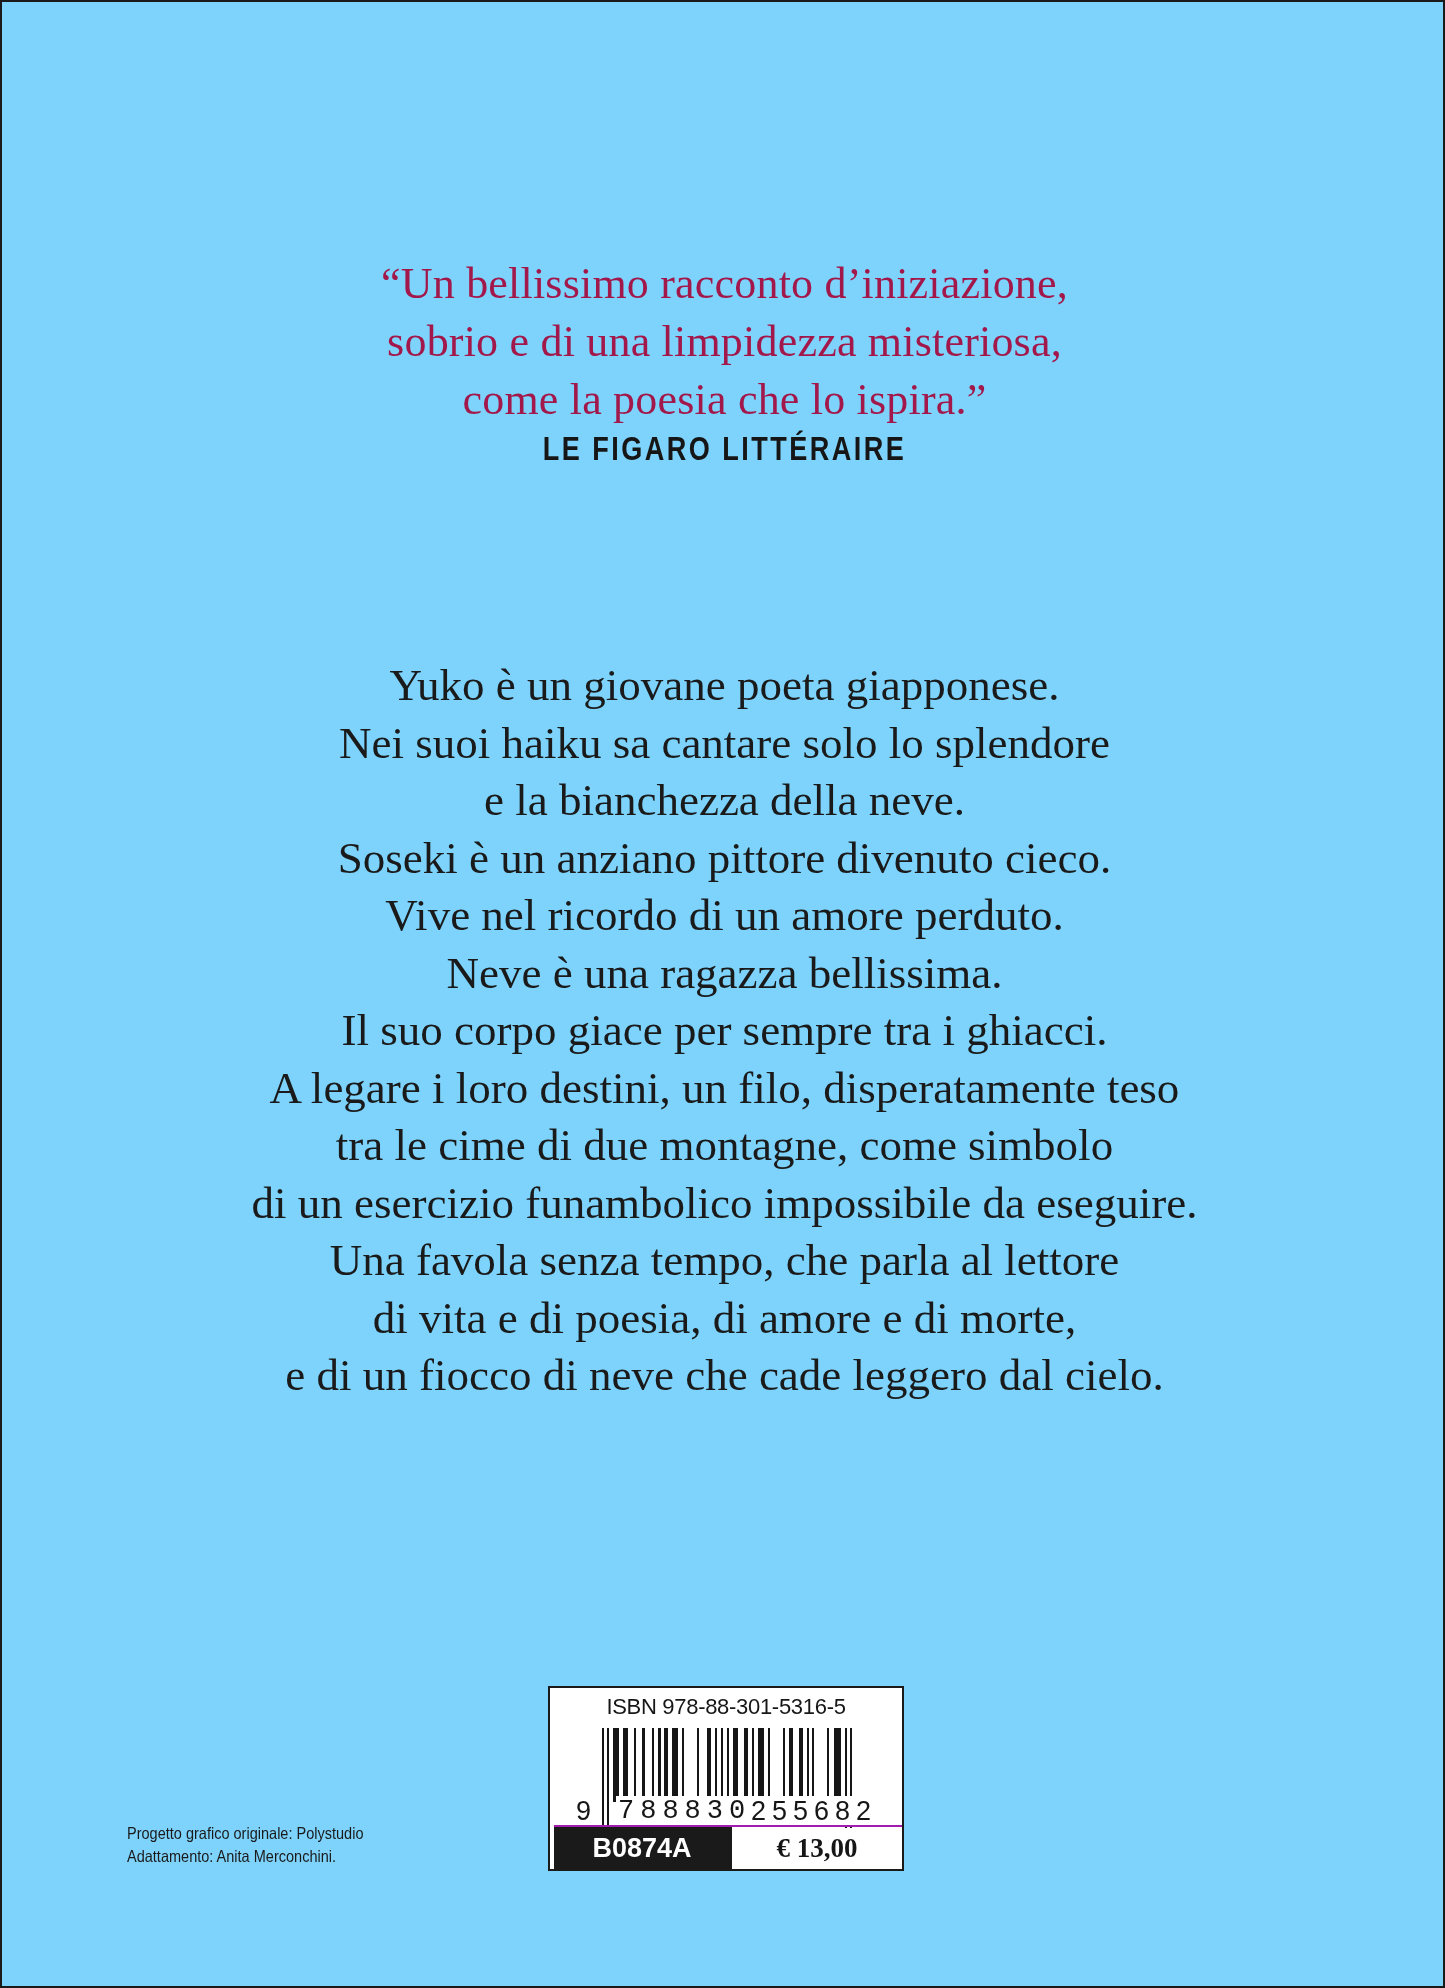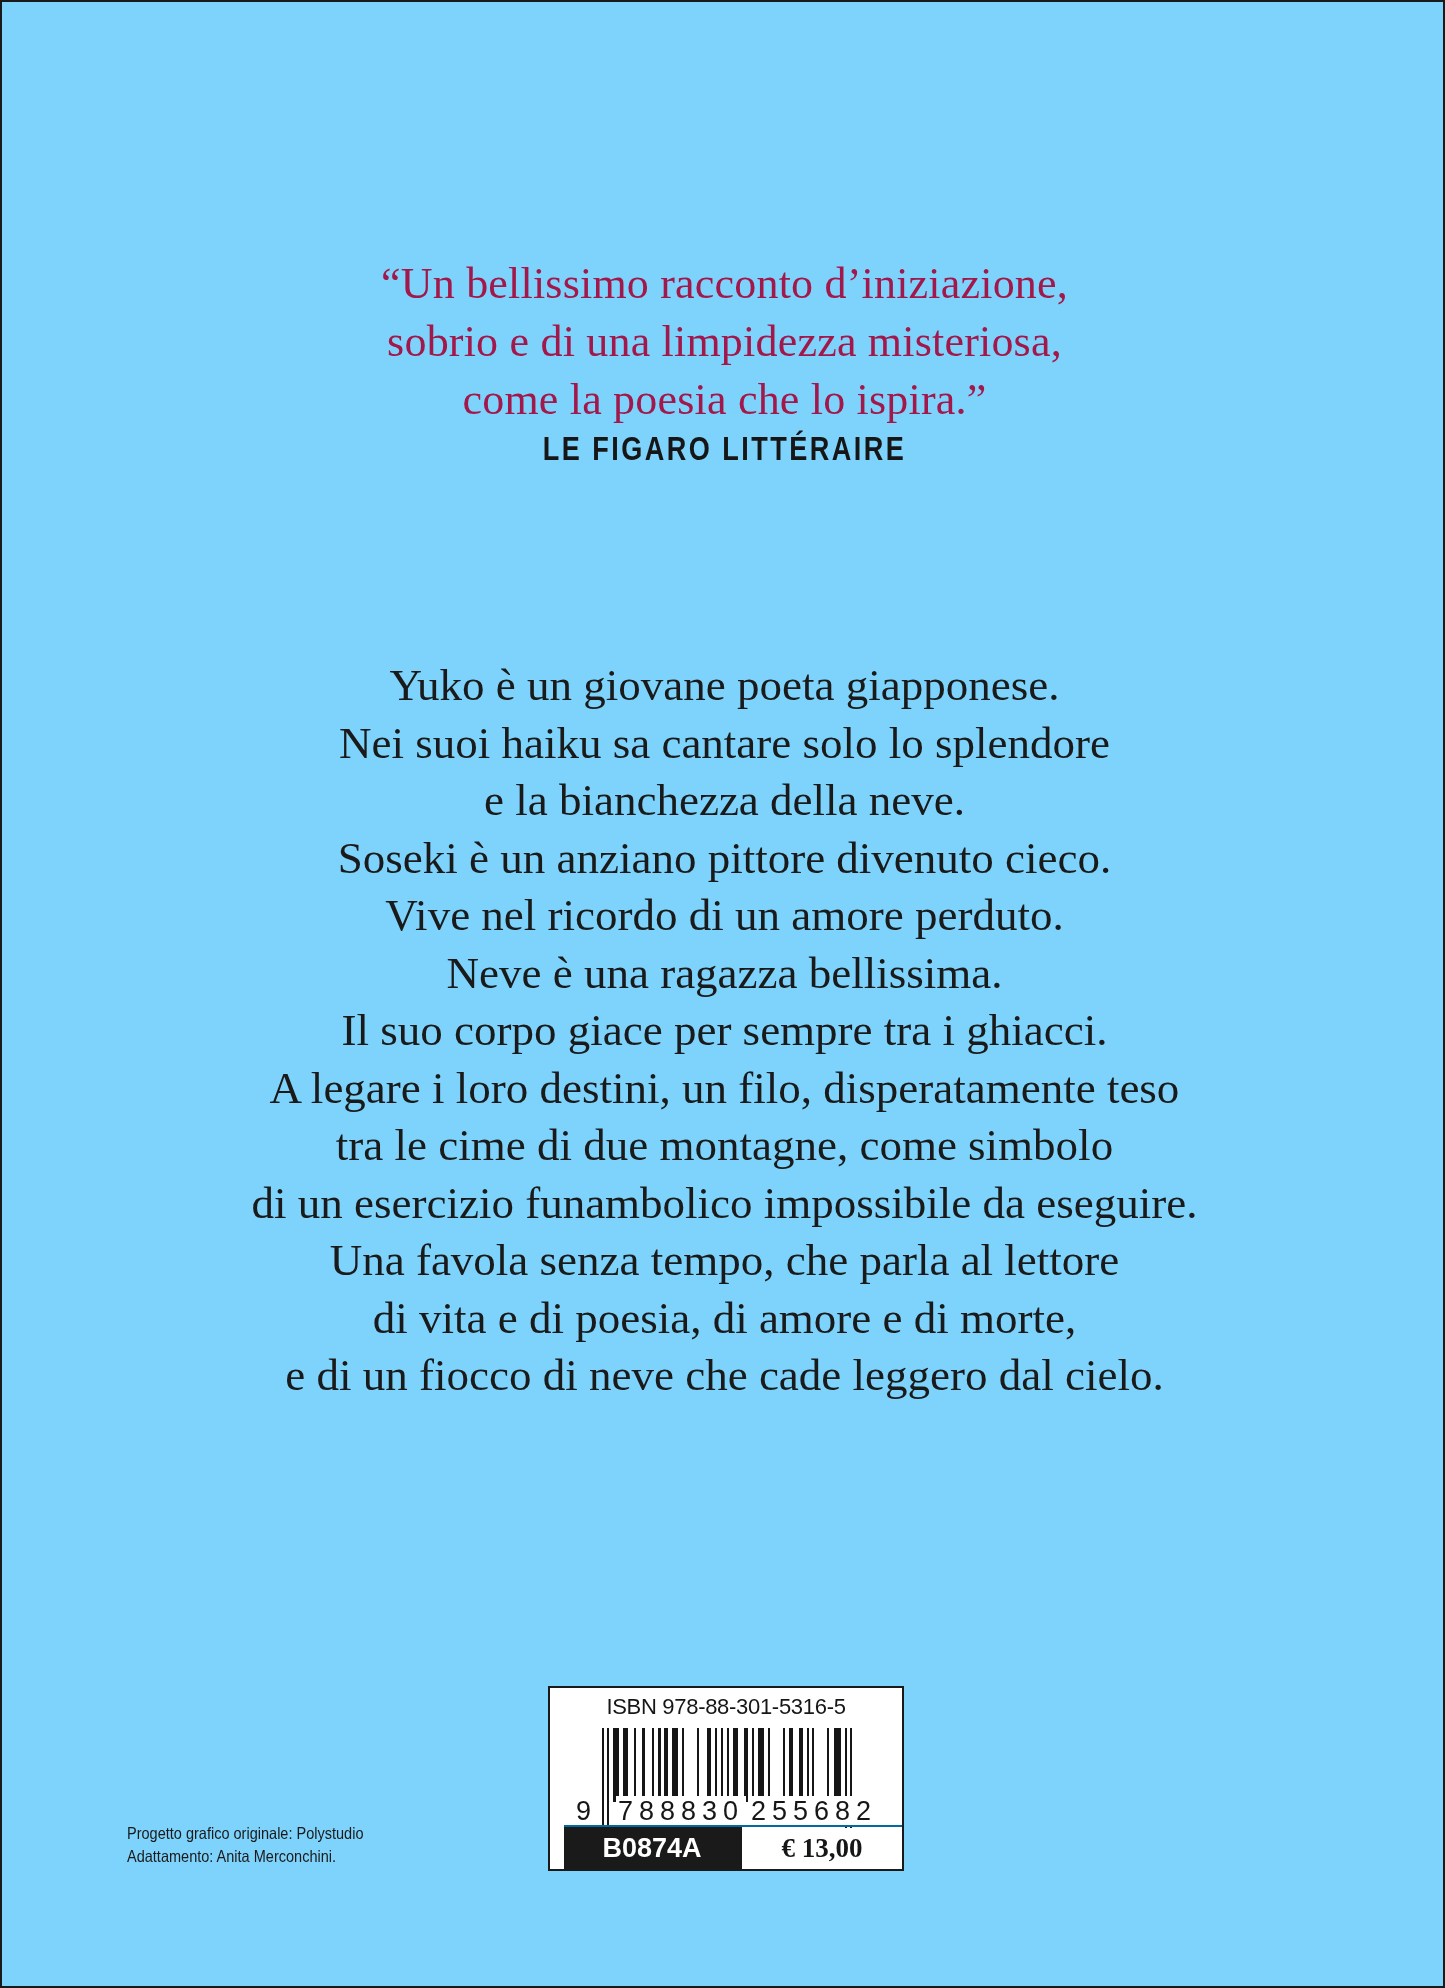--- a/index.html
+++ b/index.html
@@ -50,25 +50,25 @@
   .bars {
     position: absolute; left: 50px; top: 40px; width: 280px; height: 100px;
   }
   .bars svg { display: block; }
   .ean-digits {
     position: absolute; top: 108px; left: 0; right: 0;
     font-family: "Liberation Sans", "DejaVu Sans", sans-serif;
     font-size: 27px; color: #161616;
   }
   .ean-first { position: absolute; left: 24px; top: 0; background: #fff; padding: 0 2px; }
-  .ean-left { position: absolute; left: 66px; top: 0; letter-spacing: 6px; background: #fff; padding: 0 2px; }
+  .ean-left { position: absolute; left: 66px; top: 0; letter-spacing: 6px; background: #fff; padding: 0 2px; font-family: Liberation Mono, monospace; }
   .ean-right { position: absolute; left: 199px; top: 0; letter-spacing: 6px; background: #fff; padding: 0 2px; }
   .price-row {
-    position: absolute; left: 14px; right: 0; bottom: 0; height: 42px;
-    border-top: 2px solid #0369a1; display: flex;
+    position: absolute; left: 4px; right: 0; bottom: 0; height: 42px;
+    border-top: 2px solid #a21caf; display: flex;
   }
   .code-cell {
     width: 176px; background: #1a1a1a; color: #fff;
     font-family: "Liberation Sans", "DejaVu Sans", sans-serif; font-weight: bold;
     font-size: 27px; display: flex; align-items: center; justify-content: center;
   }
   .price-cell {
     flex: 1; color: #161616; border-left: 2px solid #1a1a1a;
     font-family: Liberation Serif, serif; font-weight: bold;
     font-size: 27px; display: flex; align-items: center; justify-content: center;

